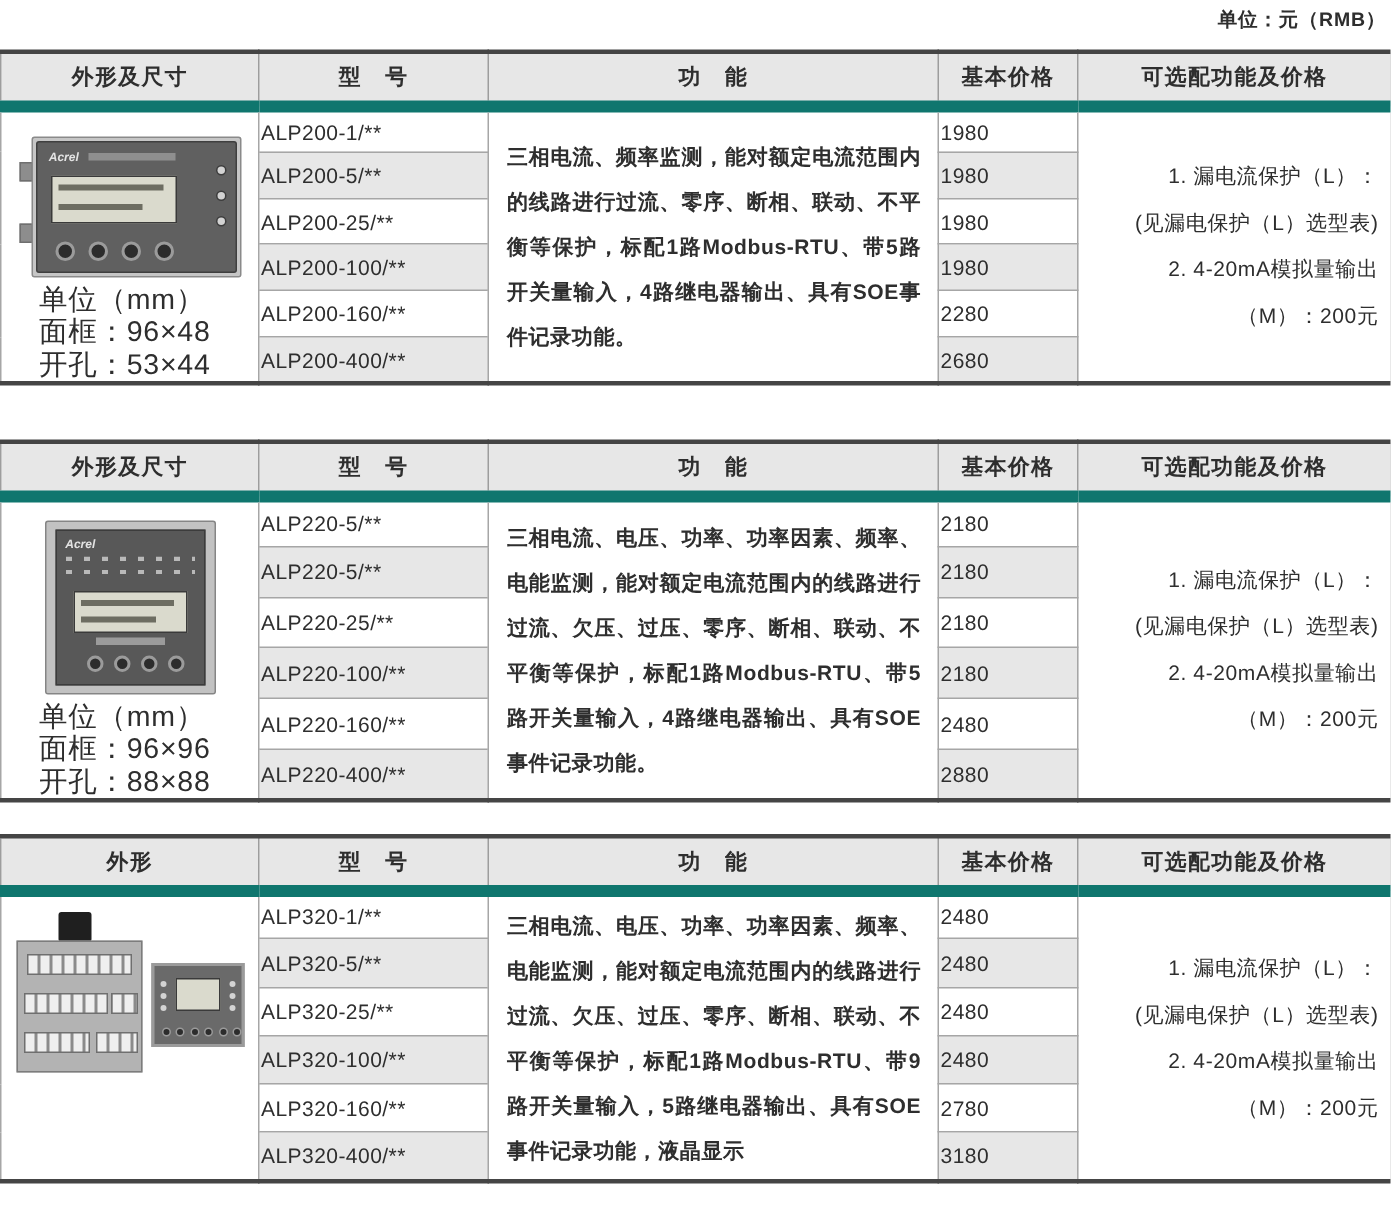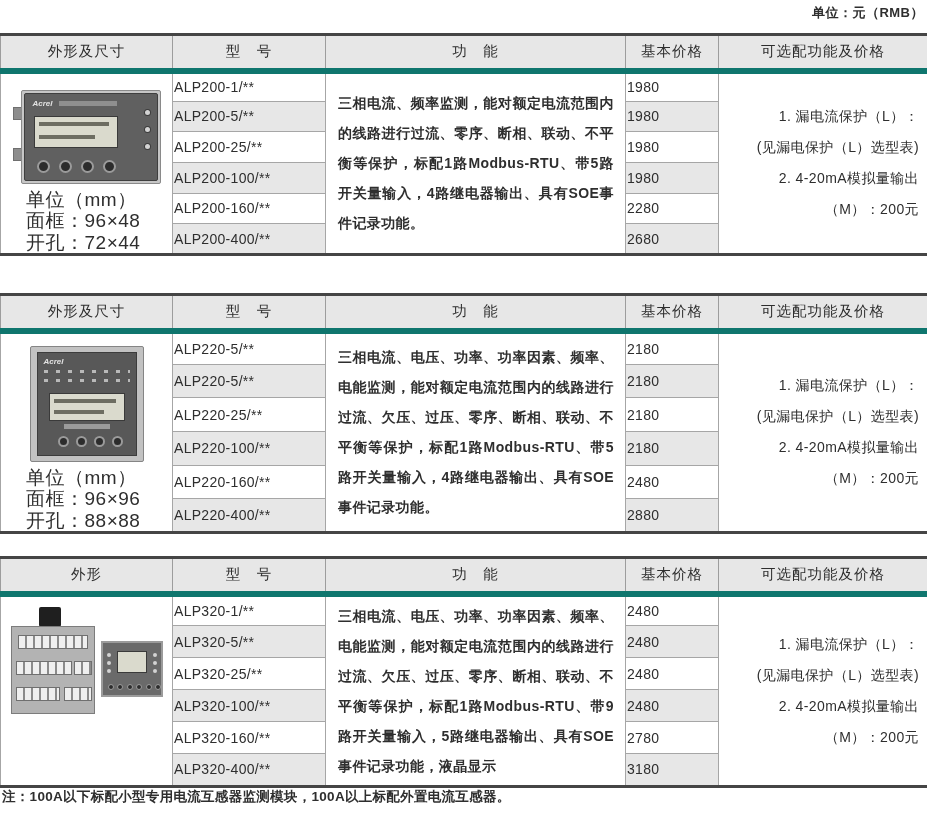--- a/index.html
+++ b/index.html
@@ -31,22 +31,22 @@
   .t3 { top: 556px; }
 
   col.c-outline { width: 172px; }
   col.c-model   { width: 153px; }
   col.c-func    { width: 300px; }
   col.c-price   { width: 93px;  }
   col.c-options { width: 209px; }
 
   th {
     height: 36px; background: #e7e7e7;
-    font-size: 14.5px; font-weight: 400; letter-spacing: 1px;
-    border-bottom: 6px solid #0f766e;
+    font-size: 14.5px; font-weight: 700; letter-spacing: 1px;
+    border-bottom: 8px solid #0f766e;
     border-left: 1px solid #9d9d9d; border-right: 1px solid #9d9d9d;
     text-align: center; vertical-align: middle;
   }
   td {
     border: 1px solid #a6a6a6;
     font-size: 14px; vertical-align: middle;
     background: #ffffff;
   }
   td.model, td.price { height: 30px; text-align: left; letter-spacing: 0.3px; }
   tr.alt td.model, tr.alt td.price { background: #e7e7e7; }
@@ -174,21 +174,21 @@
                   <span class="led"></span>
                   <span class="led"></span>
                   <span class="led"></span>
                 </div>
               </div>
             </div>
           </div>
           <div class="dims">
             <div>单位（mm）</div>
             <div>面框：96×48</div>
-            <div>开孔：72×44</div>
+            <div>开孔：53×44</div>
           </div>
         </td>
         <td class="model">ALP200-1/**</td>
         <td class="func" rowspan="6">三相电流、频率监测，能对额定电流范围内的线路进行过流、零序、断相、联动、不平衡等保护，标配1路Modbus-RTU、带5路开关量输入，4路继电器输出、具有SOE事件记录功能。</td>
         <td class="price">1980</td>
         <td class="options" rowspan="6">
           <div class="opt-line">1. 漏电流保护（L）：</div>
           <div class="opt-line">(见漏电保护（L）选型表)</div>
           <div class="opt-line">2. 4-20mA模拟量输出</div>
           <div class="opt-line indent">（M）：200元</div>
@@ -372,15 +372,14 @@
           <td class="model">ALP320-160/**</td>
           <td class="price">2780</td>
         </tr>
       <tr class="alt">
           <td class="model">ALP320-400/**</td>
           <td class="price">3180</td>
         </tr>
     </tbody>
   </table>
 
-  <div class="note">注：100A以下标配小型专用电流互感器监测模块，100A以上标配外置电流互感器。</div>
 
 </div>
 
 </body></html>

